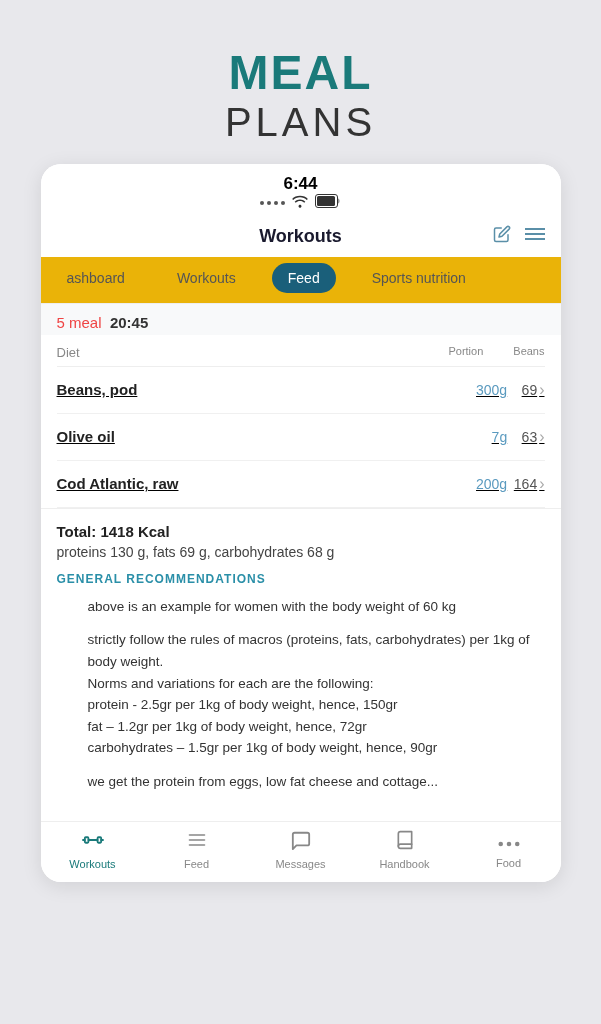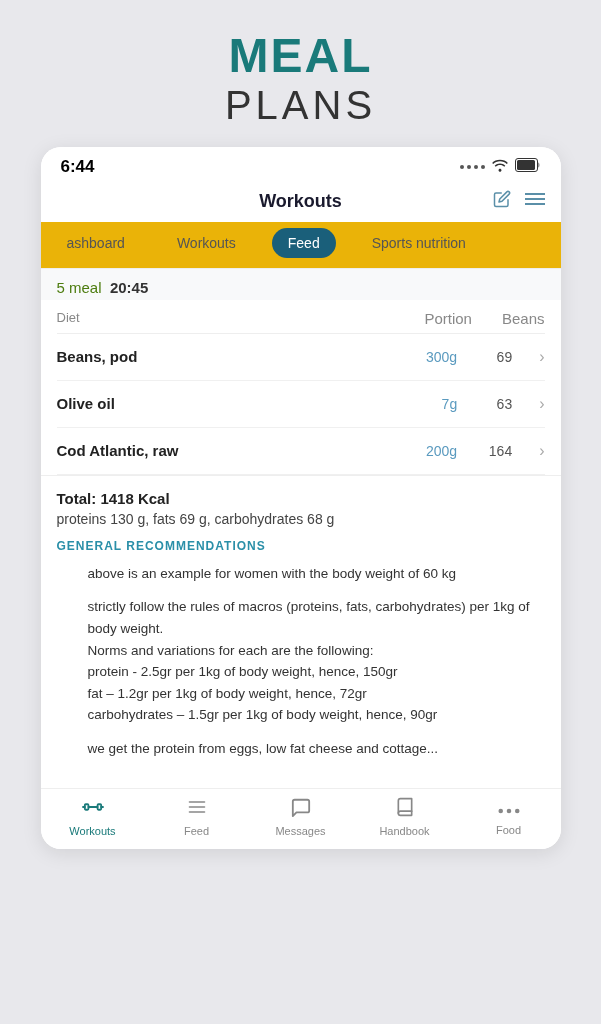--- a/index.html
+++ b/index.html
@@ -19,20 +19,21 @@
       text-align: center;
       margin-bottom: 20px;
     }
 
     .page-title-meal {
       font-size: 48px;
       font-weight: 800;
       color: #1a7a7a;
       letter-spacing: 2px;
       line-height: 1.1;
+      margin-top: 17px;
     }
 
     .page-title-plans {
       font-size: 40px;
       font-weight: 400;
       color: #333;
       letter-spacing: 4px;
       line-height: 1.1;
     }
 
@@ -44,20 +45,21 @@
       box-shadow: 0 4px 20px rgba(0,0,0,0.1);
     }
 
     
     .status-bar {
       display: flex;
       justify-content: space-between;
       align-items: center;
       padding: 10px 20px 6px;
       background: #fff;
+      flex-direction: column;
     }
 
     .status-time {
       font-size: 17px;
       font-weight: 600;
       color: #000;
     }
 
     .status-icons {
       display: flex;
@@ -132,58 +134,59 @@
       padding: 10px 16px 4px;
       border-top: 1px solid #eee;
     }
 
     .meal-header {
       font-size: 15px;
       color: #333;
     }
 
     .meal-header .meal-num {
-      color: #4d7c0f;
+      color: #ef4444;
       font-weight: 400;
     }
 
     
     .food-table {
       background: #fff;
       padding: 0 16px;
     }
 
     .food-table-header {
       display: flex;
       justify-content: space-between;
       padding: 10px 0 6px;
       border-bottom: 1px solid #eee;
     }
 
     .col-food { font-size: 13px; color: #888; font-weight: 400; }
-    .col-portion-kcal { font-size: 15px; color: #888; font-weight: 400; display: flex; gap: 30px; }
+    .col-portion-kcal { font-size: 11px; color: #888; font-weight: 400; display: flex; gap: 30px; }
 
     .food-row {
       display: flex;
       align-items: center;
       justify-content: space-between;
       padding: 14px 0;
       border-bottom: 1px solid #f0f0f0;
+      text-decoration: underline;
     }
 
     .food-name {
       font-size: 15px;
       font-weight: 600;
       color: #222;
     }
 
     .food-values {
       display: flex;
       align-items: center;
-      gap: 27px;
+      gap: 2px;
     }
 
     .food-portion {
       font-size: 14px;
       color: #5a9abf;
       min-width: 40px;
       text-align: right;
     }
 
     .food-kcal {

